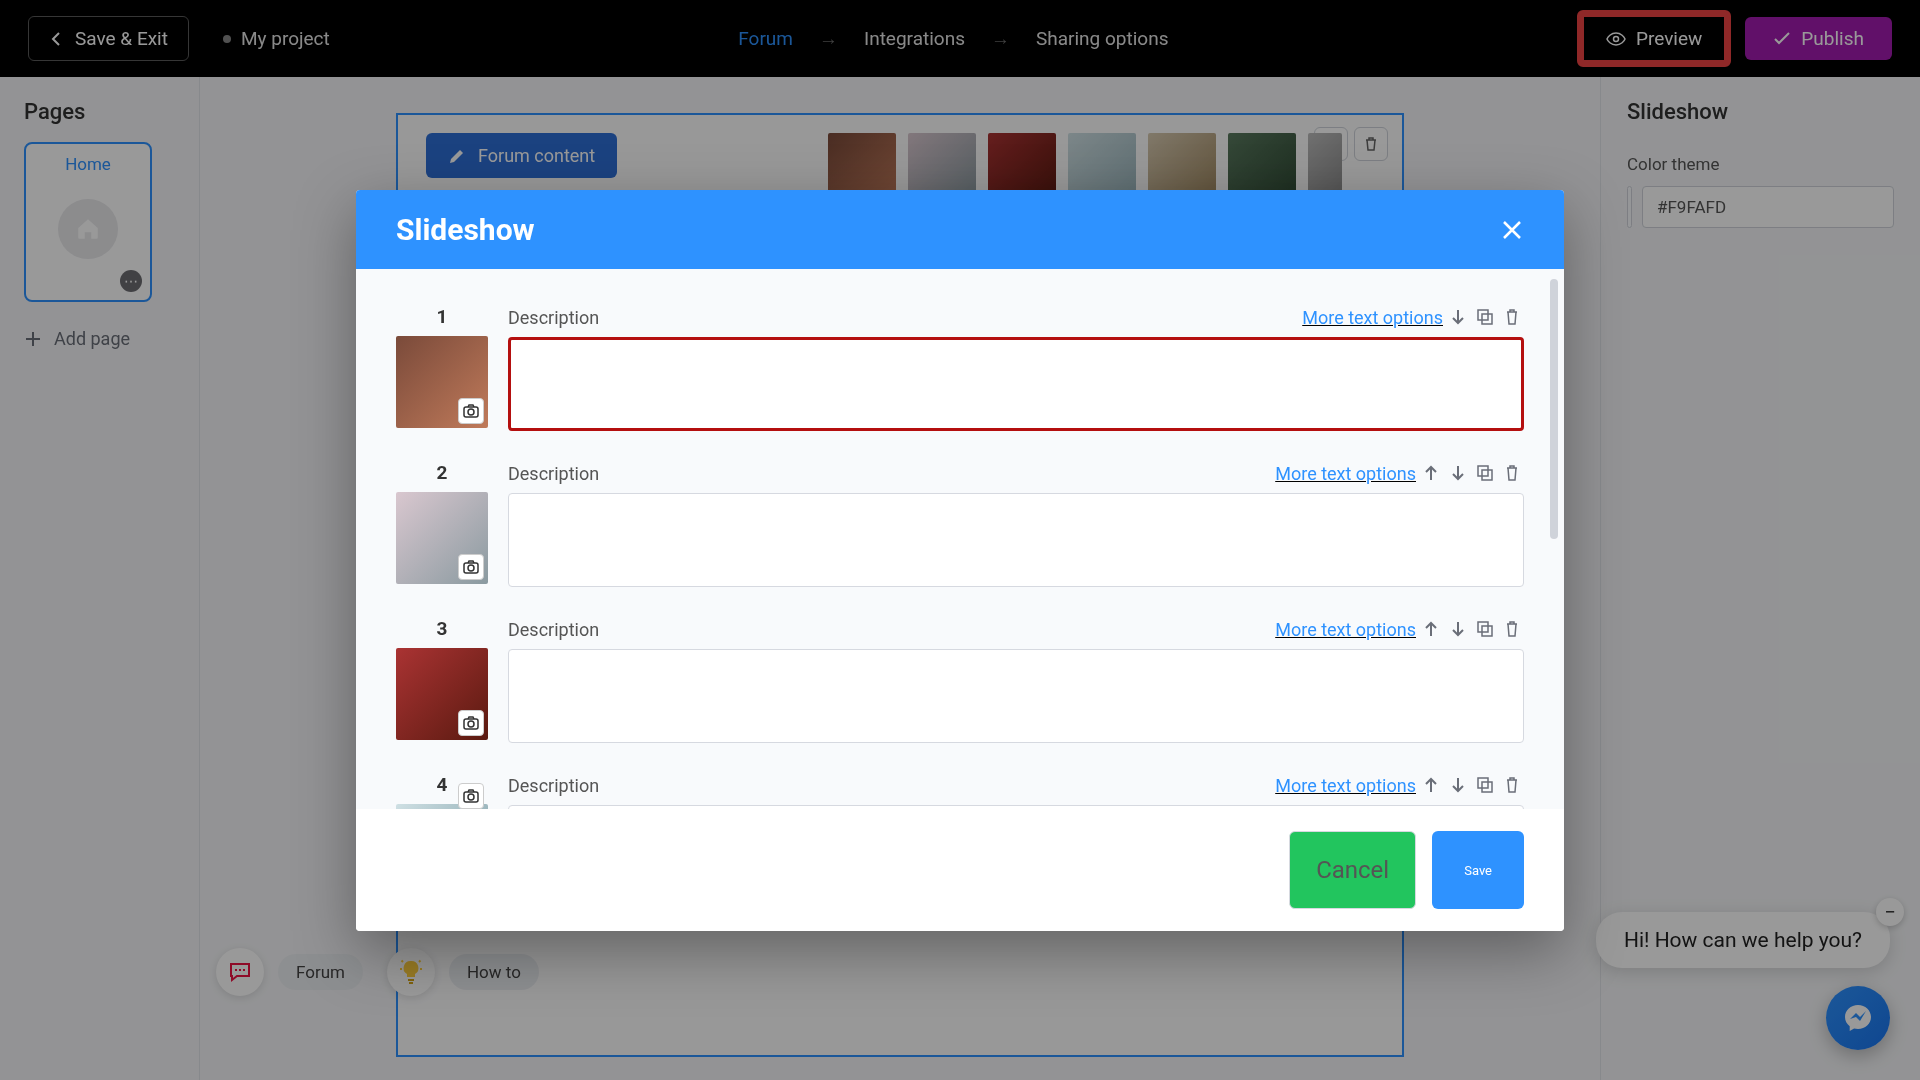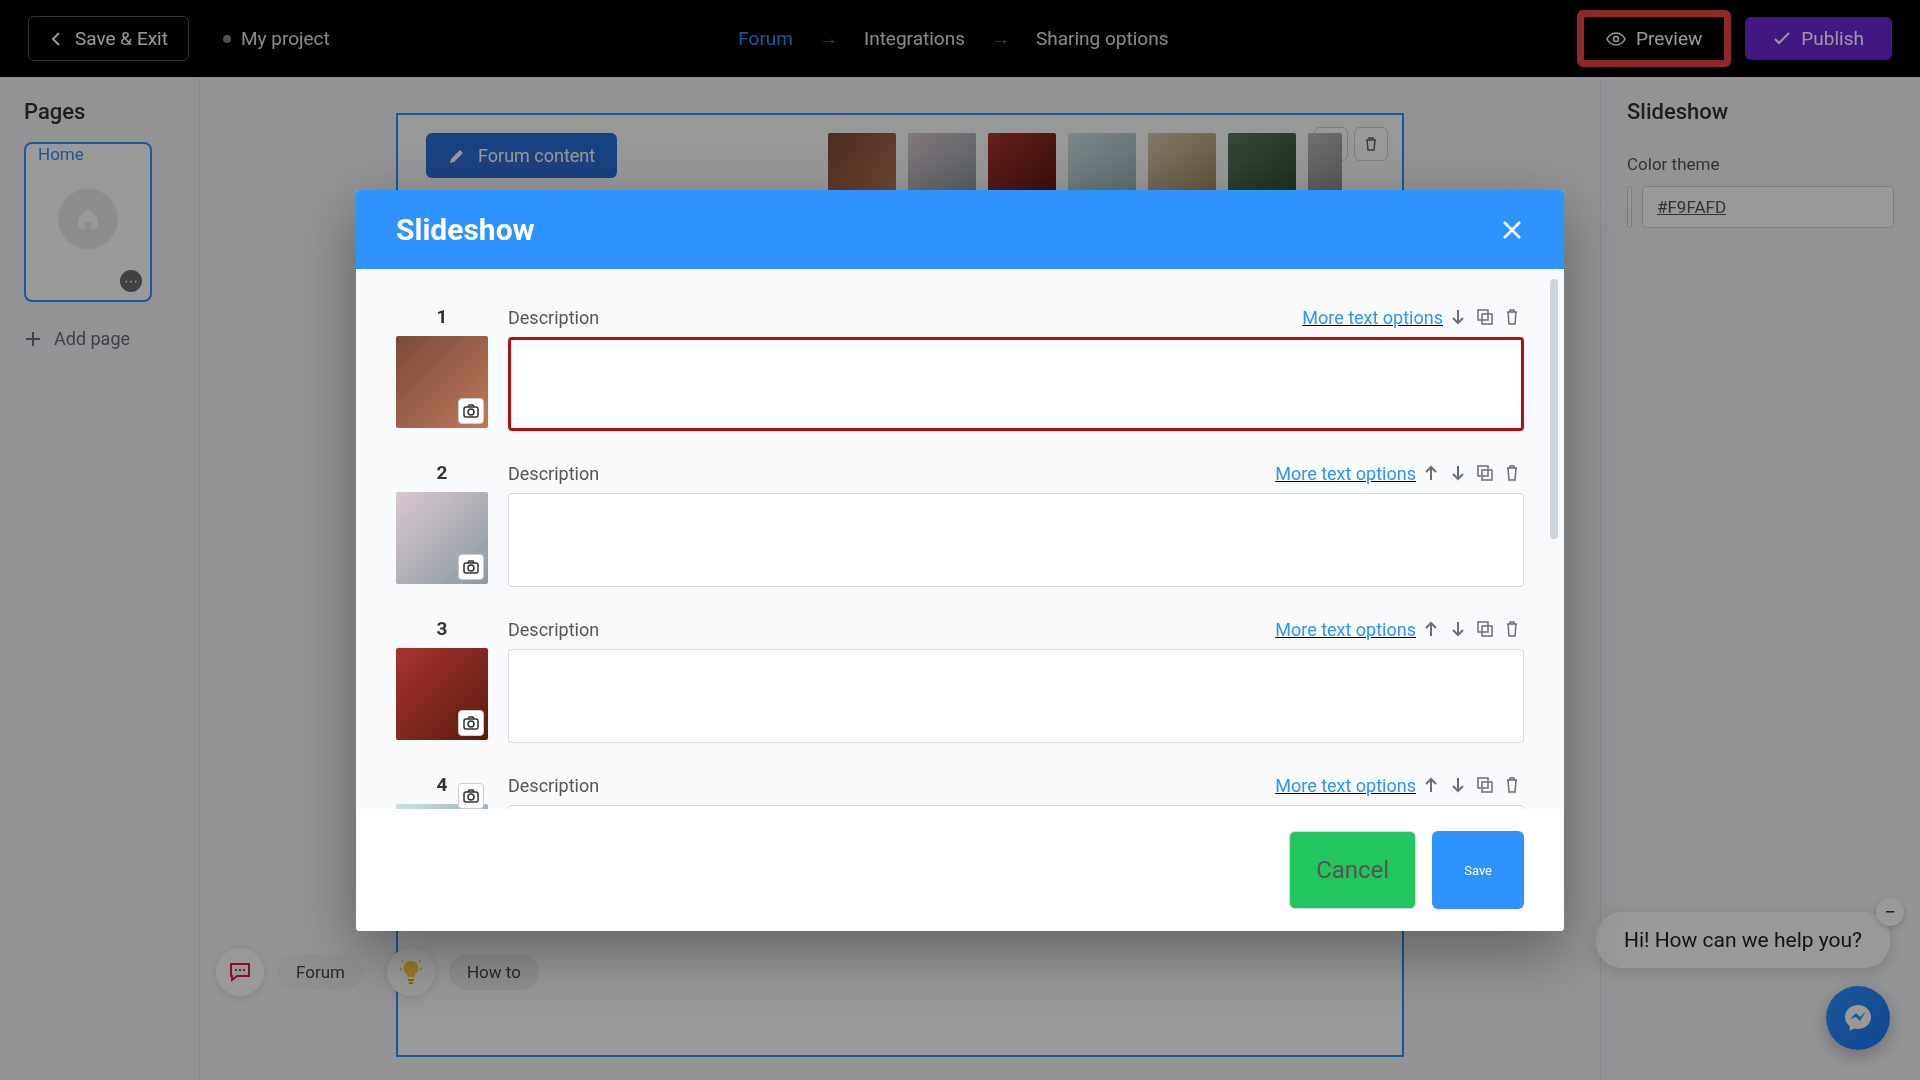--- a/index.html
+++ b/index.html
@@ -10,27 +10,27 @@
   .topbar-left { display: flex; align-items: center; gap: 34px; }
   .save-exit { display:flex; align-items:center; gap:10px; border:1px solid #5a5a5a; border-radius:6px; padding:10px 20px; font-size:19px; color:#fff; cursor:pointer; }
   .proj { display:flex; align-items:center; gap:10px; font-size:19px; color:#e4e4e4; }
   .proj-dot { width:8px; height:8px; border-radius:50%; background:#888; }
   .topbar-center { display:flex; align-items:center; gap:26px; font-size:19px; }
   .bc-item { color:#e4e4e4; }
   .bc-item.active { color:#2e92ff; }
   .bc-arrow { color:#6a6a6a; }
   .topbar-right { display:flex; align-items:center; gap:14px; }
   .btn-outline { display:flex; align-items:center; gap:10px; border:7px solid #ef4444; border-radius:6px; padding:10px 22px; font-size:19px; color:#fff; cursor:pointer; }
-  .btn-primary { display:flex; align-items:center; gap:10px; background:#6d28d9; border-radius:6px; padding:10px 28px; font-size:19px; color:#fff; cursor:pointer; }
+  .btn-primary { display:flex; align-items:center; gap:10px; background:#a21caf; border-radius:6px; padding:10px 28px; font-size:19px; color:#fff; cursor:pointer; }
 
   
   .main { display:flex; height:calc(1080px - 77px); }
   .sidebar-left { width:200px; border-right:1px solid #e2e4e9; padding:22px 24px; }
   .sidebar-left h3 { font-size:22px; font-weight:500; color:#333; margin-bottom:18px; }
-  .page-thumb { width:128px; height:160px; border:2px solid #2e92ff; border-radius:8px; padding:0 12px; position:relative; background:#fff; }
+  .page-thumb { width:128px; height:160px; border:2px solid #2e92ff; border-radius:8px; padding:10px 12px; position:relative; background:#fff;text-align:center; }
   .page-thumb-label { color:#2e92ff; font-size:17px; }
   .page-thumb-body { margin-top:10px; display:flex; align-items:center; justify-content:center; height:90px; }
   .home-circle { width:60px; height:60px; border-radius:50%; background:#e9e9ec; display:flex; align-items:center; justify-content:center; color:#fff; }
   .page-thumb-more { position:absolute; bottom:8px; right:8px; width:22px; height:22px; border-radius:50%; background:#6d6d72; color:#fff; display:flex; align-items:center; justify-content:center; font-size:14px; }
   .add-page { display:flex; align-items:center; gap:12px; color:#6a6e78; font-size:18px; margin-top:26px; cursor:pointer; }
 
   .canvas-area { flex:1; position:relative; display:flex; justify-content:center; padding-top:36px; }
   .canvas-block { width:1008px; border:2px solid #2e92ff; background:#fdfdfe; position:relative; height:944px; }
   .edit-chip { position:absolute; top:18px; left:28px; background:#2e6fd6; color:#fff; border-radius:6px; padding:12px 22px; display:flex; align-items:center; gap:12px; font-size:18px; }
   .block-tools { position:absolute; top:12px; right:14px; display:flex; gap:6px; }
@@ -40,21 +40,21 @@
 
   .block-actions { position:absolute; bottom:148px; left:50%; transform:translateX(-50%); display:flex; gap:10px; }
   .ba { display:flex; align-items:center; gap:10px; background:#e7e9ee; border-radius:6px; padding:12px 20px; font-size:18px; color:#444; }
   .ba.blue { background:#2e6fd6; color:#fff; }
 
   .sidebar-right { width:320px; border-left:1px solid #e2e4e9; padding:22px 26px; }
   .sidebar-right h3 { font-size:22px; font-weight:500; color:#333; margin-bottom:30px; }
   .color-row-label { font-size:17px; color:#555; margin-bottom:12px; }
   .color-row { display:flex; gap:10px; align-items:center; }
   .swatch { width:42px; height:42px; border:1px solid #d0d3da; border-radius:4px; background:#f9fafd; }
-  .color-input { flex:1; border:1px solid #d0d3da; border-radius:4px; height:42px; padding:0 14px; font-size:17px; color:#555; background:#fff;text-decoration:underline; }
+  .color-input { flex:1; border:1px solid #d0d3da; border-radius:4px; height:42px; padding:0 14px; font-size:17px; color:#555; background:#fff; }
 
   
   .help-pills { position:absolute; left:216px; bottom:84px; display:flex; flex-direction:row; gap:24px; }
   .help-pill { display:flex; align-items:center; gap:14px; }
   .help-ico { width:48px; height:48px; border-radius:50%; background:#fff; box-shadow:0 2px 8px rgba(0,0,0,.12); display:flex; align-items:center; justify-content:center; }
   .help-label { background:#eceef2; border-radius:18px; padding:8px 18px; font-size:17px; color:#444; }
 
   
   .chat-widget { position:absolute; right:30px; bottom:30px; display:flex; flex-direction:column; align-items:flex-end; gap:18px; }
   .chat-bubble { background:#fff; border-radius:26px; padding:16px 28px; font-size:21px; color:#222; box-shadow:0 4px 18px rgba(0,0,0,.15); position:relative; }

